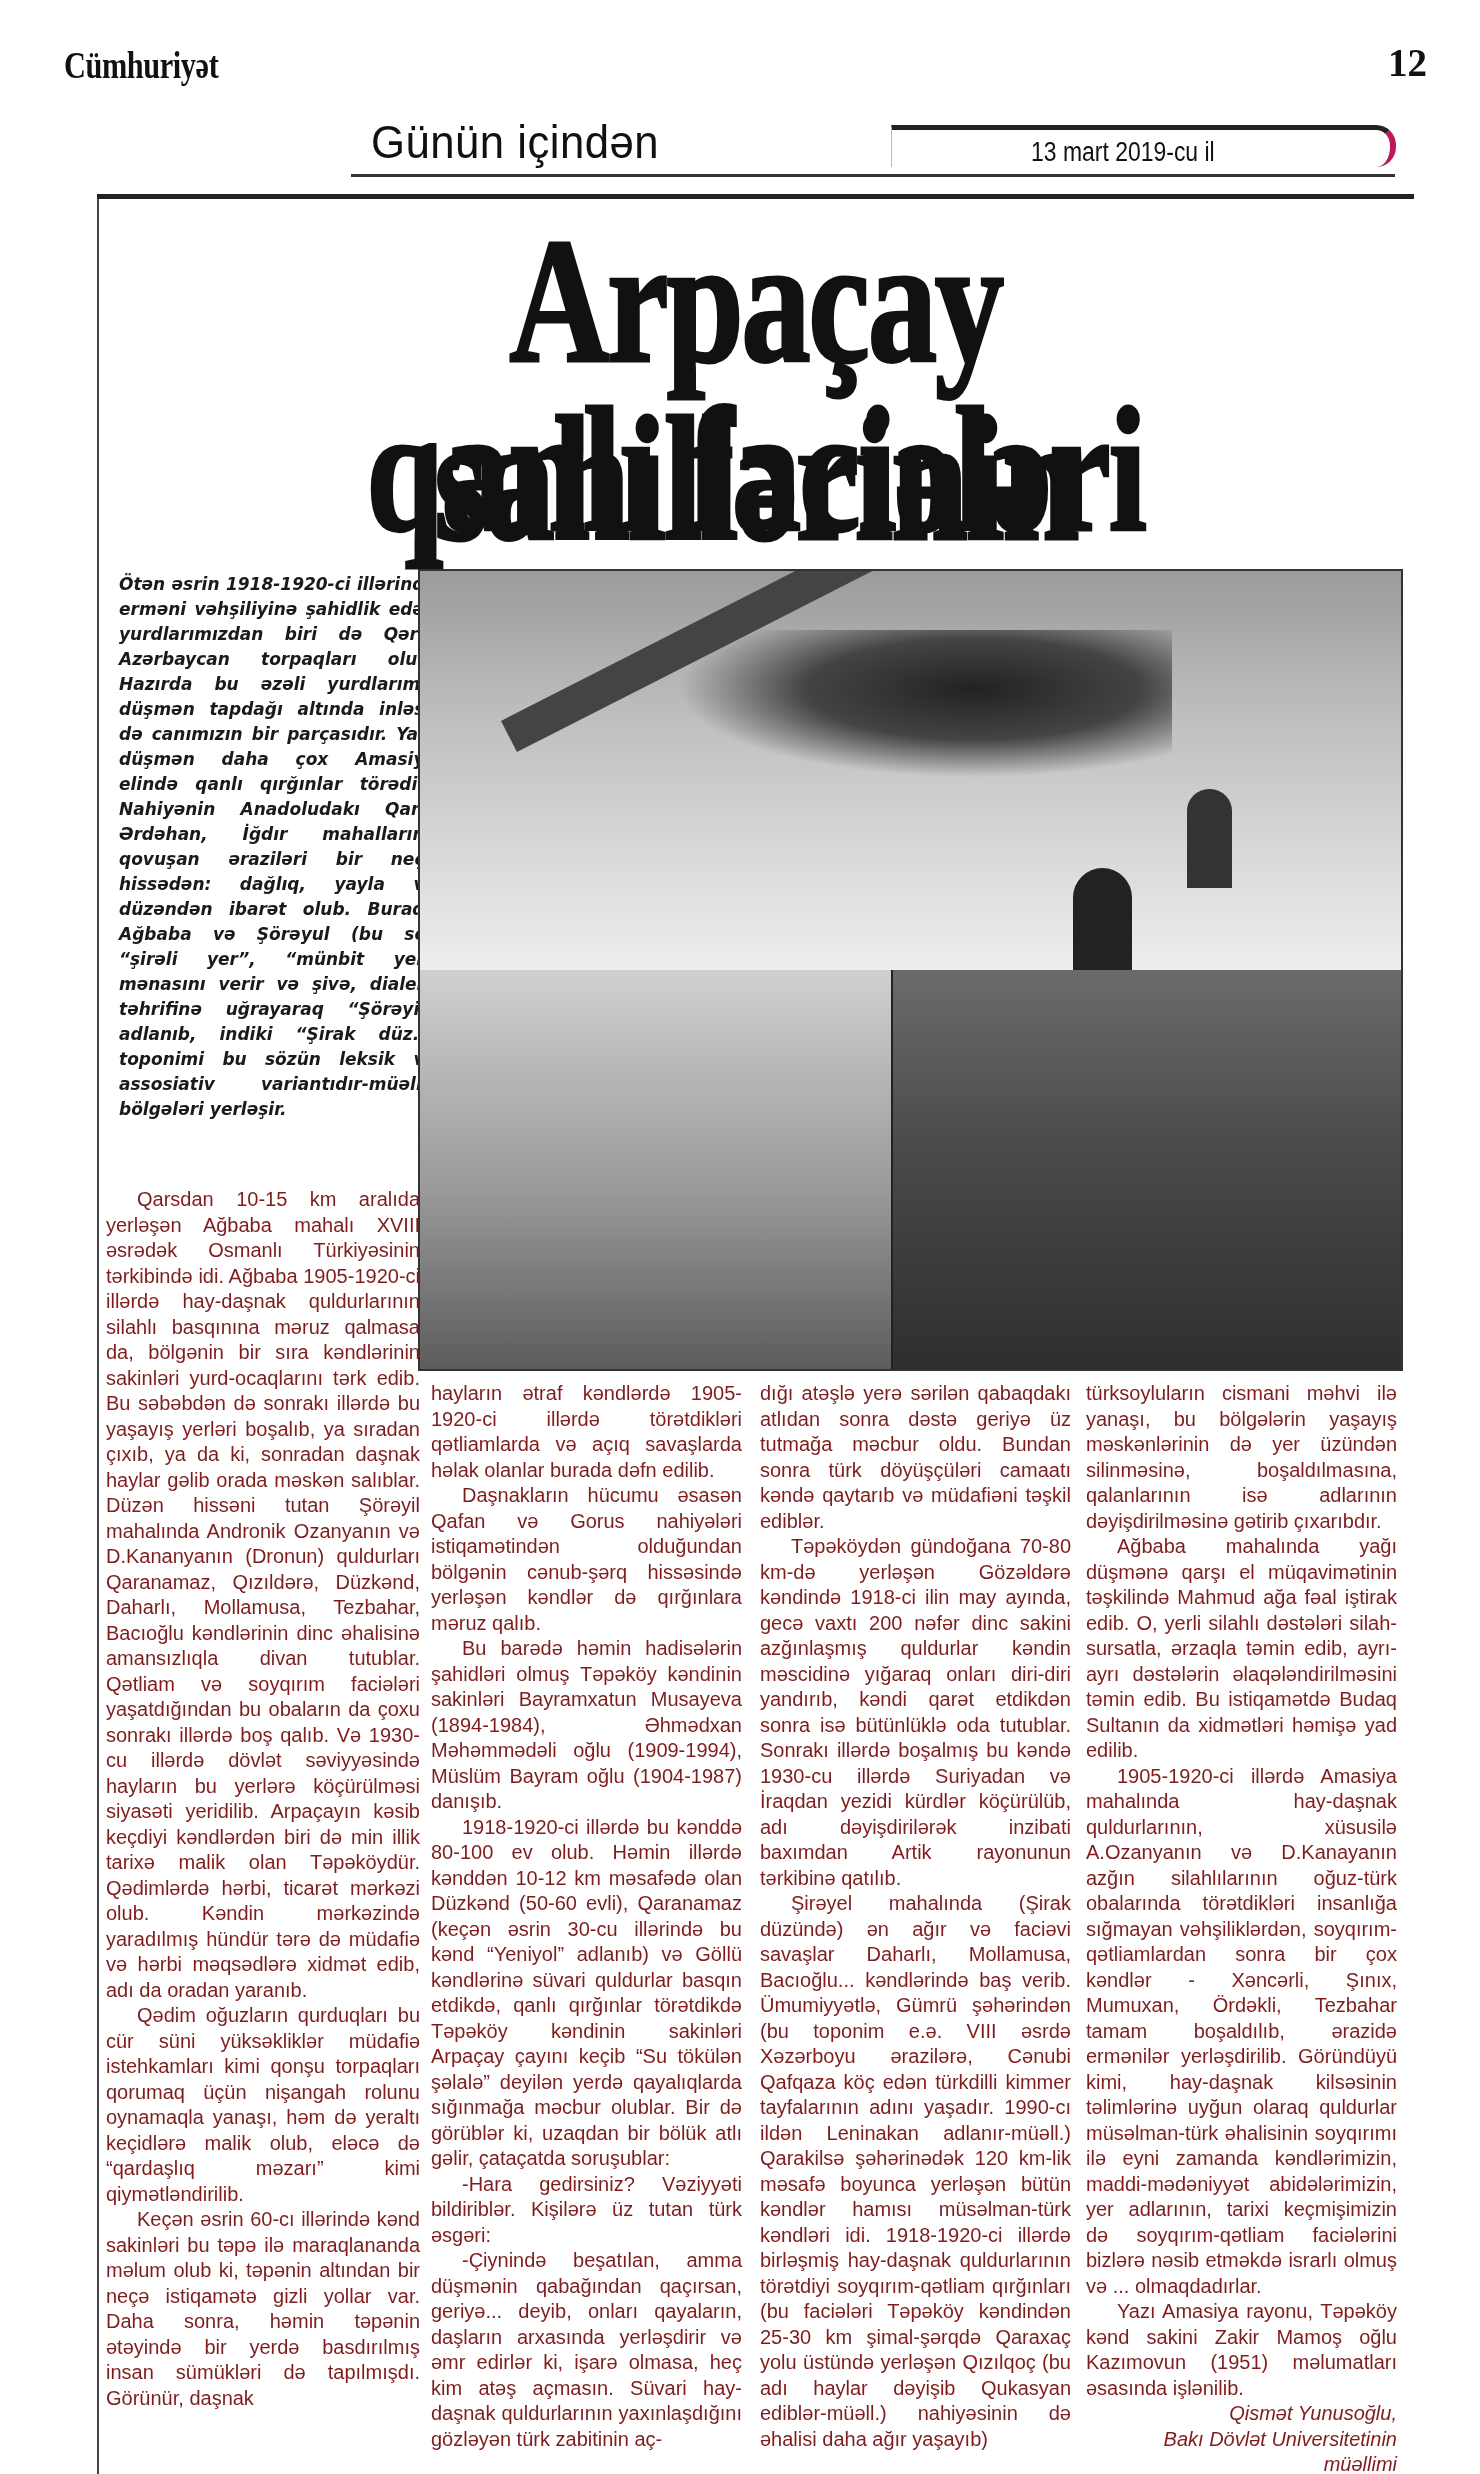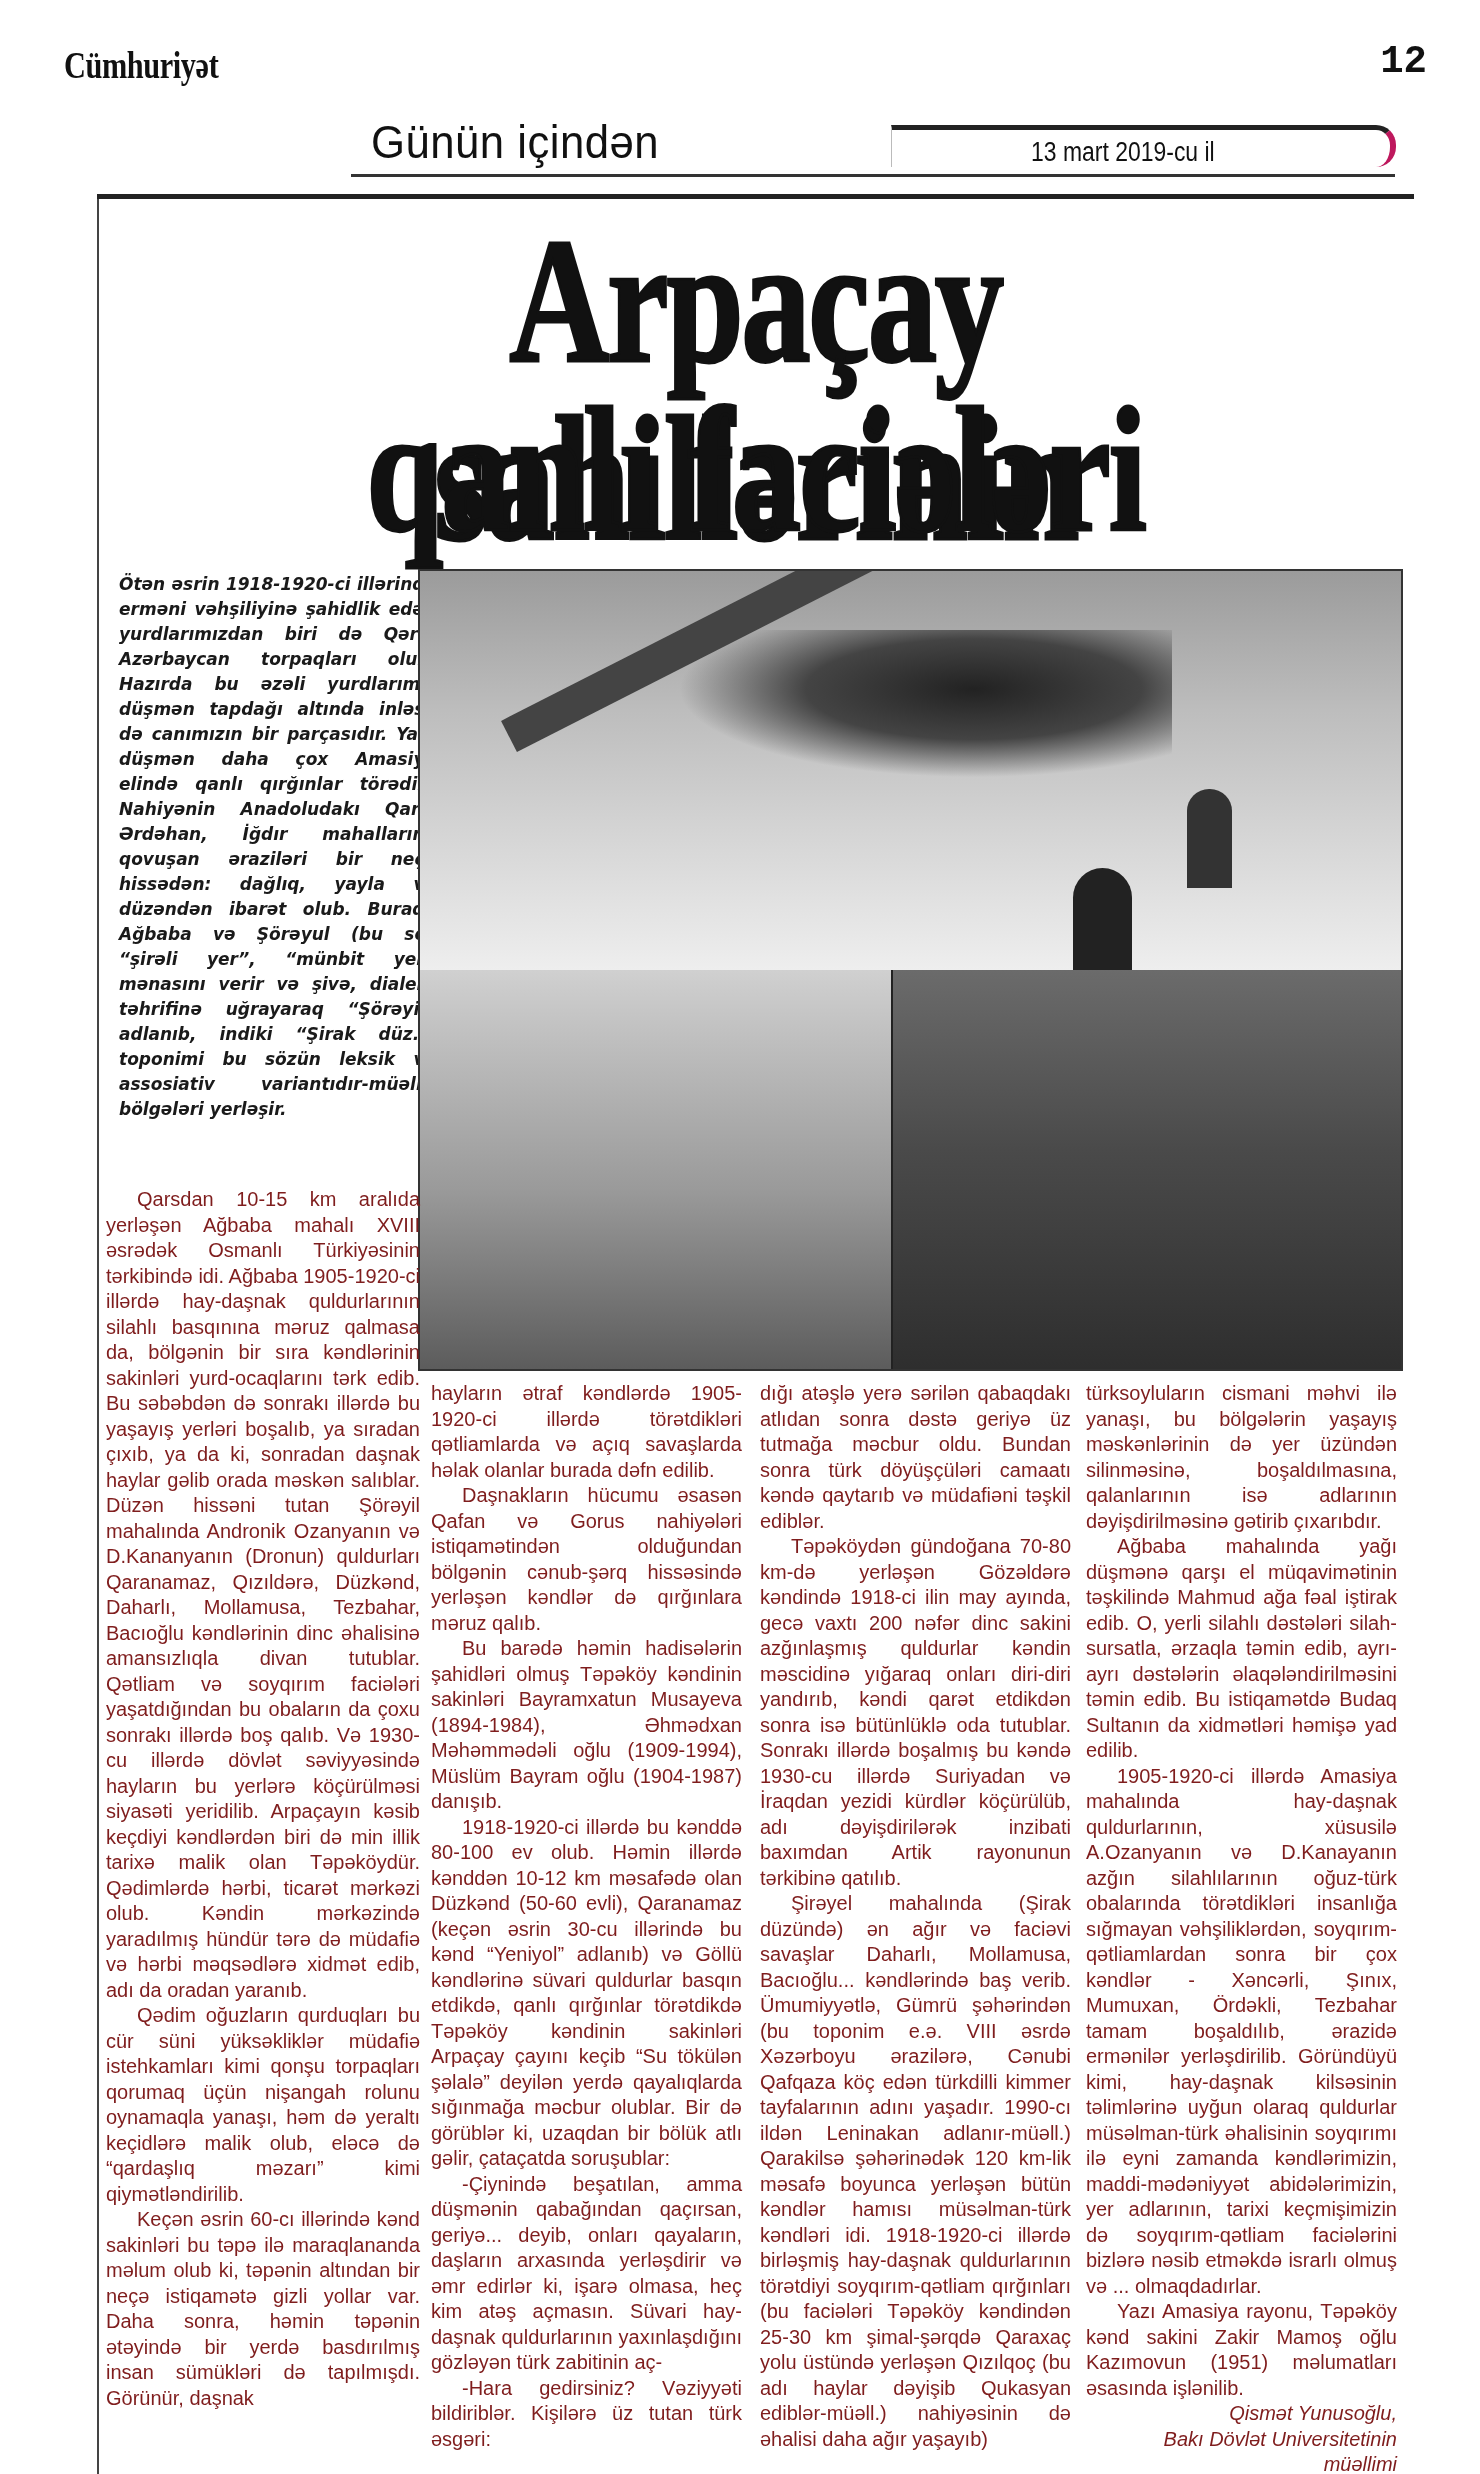--- a/index.html
+++ b/index.html
@@ -1,18 +1,18 @@
 <!DOCTYPE html>
 <html style="font-size:8px"><head>
 <meta charset="utf-8">
 <style>
   html, body { margin: 0; padding: 0; background: #ffffff; }
   body { width: 1481px; height: 2582px; position: relative; overflow: hidden; color: #111; font-family: "Liberation Sans", sans-serif; }
   .masthead-left { position: absolute; left: 64px; top: 44px; font-family: "Liberation Serif", serif; font-weight: bold; font-size: 37px; letter-spacing: -0.5px; transform: scaleX(0.82); transform-origin: left top; }
-  .page-num { position: absolute; right: 54px; top: 40px; font-family: Liberation Mono, monospace; font-weight: bold; font-size: 39px; }
+  .page-num { position: absolute; right: 54px; top: 40px; font-family: Liberation Serif, serif; font-weight: bold; font-size: 39px; }
   .section-title { position: absolute; left: 371px; top: 115px; font-family: "Liberation Sans", sans-serif; font-size: 46px; letter-spacing: 0.5px; transform: scaleX(0.95); transform-origin: left top; }
   .date-box { position: absolute; left: 891px; top: 125px; width: 505px; height: 42px; border-top: 5px solid #222; border-right: 6px solid #be185d; border-radius: 0 20px 20px 0; border-left: 1.5px solid #bbb; box-sizing: border-box; }
   .date-text { position: absolute; left: 139px; top: 7px; font-size: 27px; transform: scaleX(0.85); transform-origin: left top; }
   .rule-under-section { position: absolute; left: 351px; top: 174px; width: 1044px; height: 2.5px; background: #333; }
   .rule-top { position: absolute; left: 97px; top: 194px; width: 1317px; height: 5px; background: #222; }
   .frame-left { position: absolute; left: 97px; top: 199px; width: 1.5px; height: 2277px; background: #444; }
   .headline { position: absolute; left: 97px; width: 1317px; text-align: center; font-family: "Liberation Serif", serif; font-weight: 900; color: #111; line-height: 1; -webkit-text-stroke: 3px #111; }
   .headline.l1 { top: 212px; font-size: 178px; letter-spacing: -3px; transform: scaleX(0.78); transform-origin: center top; }
   .headline.l2 { top: 381px; font-size: 178px; letter-spacing: -3px; transform: scaleX(0.78); transform-origin: center top; }
 
@@ -71,22 +71,22 @@
   <p class="ind">Qarsdan 10-15 km aralıda yerləşən Ağbaba mahalı XVIII əsrədək Osmanlı Türkiyəsinin tərkibində idi. Ağbaba 1905-1920-ci illərdə hay-daşnak quldurlarının silahlı basqınına məruz qalmasa da, bölgənin bir sıra kəndlərinin sakinləri yurd-ocaqlarını tərk edib. Bu səbəbdən də sonrakı illərdə bu yaşayış yerləri boşalıb, ya sıradan çıxıb, ya da ki, sonradan daşnak haylar gəlib orada məskən salıblar. Düzən hissəni tutan Şörəyil mahalında Andronik Ozanyanın və D.Kananyanın (Dronun) quldurları Qaranamaz, Qızıldərə, Düzkənd, Daharlı, Mollamusa, Tezbahar, Bacıoğlu kəndlərinin dinc əhalisinə amansızlıqla divan tutublar. Qətliam və soyqırım faciələri yaşatdığından bu obaların da çoxu sonrakı illərdə boş qalıb. Və 1930-cu illərdə dövlət səviyyəsində hayların bu yerlərə köçürülməsi siyasəti yeridilib. Arpaçayın kəsib keçdiyi kəndlərdən biri də min illik tarixə malik olan Təpəköydür. Qədimlərdə hərbi, ticarət mərkəzi olub. Kəndin mərkəzində yaradılmış hündür tərə də müdafiə və hərbi məqsədlərə xidmət edib, adı da oradan yaranıb.</p>
   <p class="ind">Qədim oğuzların qurduqları bu cür süni yüksəkliklər müdafiə istehkamları kimi qonşu torpaqları qorumaq üçün nişangah rolunu oynamaqla yanaşı, həm də yeraltı keçidlərə malik olub, eləcə də “qardaşlıq məzarı” kimi qiymətləndirilib.</p>
   <p class="ind">Keçən əsrin 60-cı illərində kənd sakinləri bu təpə ilə maraqlananda məlum olub ki, təpənin altından bir neçə istiqamətə gizli yollar var. Daha sonra, həmin təpənin ətəyində bir yerdə basdırılmış insan sümükləri də tapılmışdı. Görünür, daşnak</p>
 </div>
 
 <div class="col col2">
   <p>hayların ətraf kəndlərdə 1905-1920-ci illərdə törətdikləri qətliamlarda və açıq savaşlarda həlak olanlar burada dəfn edilib.</p>
   <p class="ind">Daşnakların hücumu əsasən Qafan və Gorus nahiyələri istiqamətindən olduğundan bölgənin cənub-şərq hissəsində yerləşən kəndlər də qırğınlara məruz qalıb.</p>
   <p class="ind">Bu barədə həmin hadisələrin şahidləri olmuş Təpəköy kəndinin sakinləri Bayramxatun Musayeva (1894-1984), Əhmədxan Məhəmmədəli oğlu (1909-1994), Müslüm Bayram oğlu (1904-1987) danışıb.</p>
   <p class="ind">1918-1920-ci illərdə bu kənddə 80-100 ev olub. Həmin illərdə kənddən 10-12 km məsafədə olan Düzkənd (50-60 evli), Qaranamaz (keçən əsrin 30-cu illərində bu kənd “Yeniyol” adlanıb) və Göllü kəndlərinə süvari quldurlar basqın etdikdə, qanlı qırğınlar törətdikdə Təpəköy kəndinin sakinləri Arpaçay çayını keçib “Su tökülən şəlalə” deyilən yerdə qayalıqlarda sığınmağa məcbur olublar. Bir də görüblər ki, uzaqdan bir bölük atlı gəlir, çataçatda soruşublar:</p>
+  <p class="ind">-Hara gedirsiniz? Vəziyyəti bildiriblər. Kişilərə üz tutan türk əsgəri:</p>
   <p class="ind">-Çiynində beşatılan, amma düşmənin qabağından qaçırsan, geriyə... deyib, onları qayaların, daşların arxasında yerləşdirir və əmr edirlər ki, işarə olmasa, heç kim atəş açmasın. Süvari hay-daşnak quldurlarının yaxınlaşdığını gözləyən türk zabitinin aç-</p>
-  <p class="ind">-Hara gedirsiniz? Vəziyyəti bildiriblər. Kişilərə üz tutan türk əsgəri:</p>
 </div>
 
 <div class="col col3">
   <p>dığı atəşlə yerə sərilən qabaqdakı atlıdan sonra dəstə geriyə üz tutmağa məcbur oldu. Bundan sonra türk döyüşçüləri camaatı kəndə qaytarıb və müdafiəni təşkil ediblər.</p>
   <p class="ind">Təpəköydən gündoğana 70-80 km-də yerləşən Gözəldərə kəndində 1918-ci ilin may ayında, gecə vaxtı 200 nəfər dinc sakini azğınlaşmış quldurlar kəndin məscidinə yığaraq onları diri-diri yandırıb, kəndi qarət etdikdən sonra isə bütünlüklə oda tutublar. Sonrakı illərdə boşalmış bu kəndə 1930-cu illərdə Suriyadan və İraqdan yezidi kürdlər köçürülüb, adı dəyişdirilərək inzibati baxımdan Artik rayonunun tərkibinə qatılıb.</p>
   <p class="ind">Şirəyel mahalında (Şirak düzündə) ən ağır və faciəvi savaşlar Daharlı, Mollamusa, Bacıoğlu... kəndlərində baş verib. Ümumiyyətlə, Gümrü şəhərindən (bu toponim e.ə. VIII əsrdə Xəzərboyu ərazilərə, Cənubi Qafqaza köç edən türkdilli kimmer tayfalarının adını yaşadır. 1990-cı ildən Leninakan adlanır-müəll.) Qarakilsə şəhərinədək 120 km-lik məsafə boyunca yerləşən bütün kəndlər hamısı müsəlman-türk kəndləri idi. 1918-1920-ci illərdə birləşmiş hay-daşnak quldurlarının törətdiyi soyqırım-qətliam qırğınları (bu faciələri Təpəköy kəndindən 25-30 km şimal-şərqdə Qaraxaç yolu üstündə yerləşən Qızılqoç (bu adı haylar dəyişib Qukasyan ediblər-müəll.) nahiyəsinin də əhalisi daha ağır yaşayıb)</p>
 </div>
 
 <div class="col col4">
   <p>türksoyluların cismani məhvi ilə yanaşı, bu bölgələrin yaşayış məskənlərinin də yer üzündən silinməsinə, boşaldılmasına, qalanlarının isə adlarının dəyişdirilməsinə gətirib çıxarıbdır.</p>

